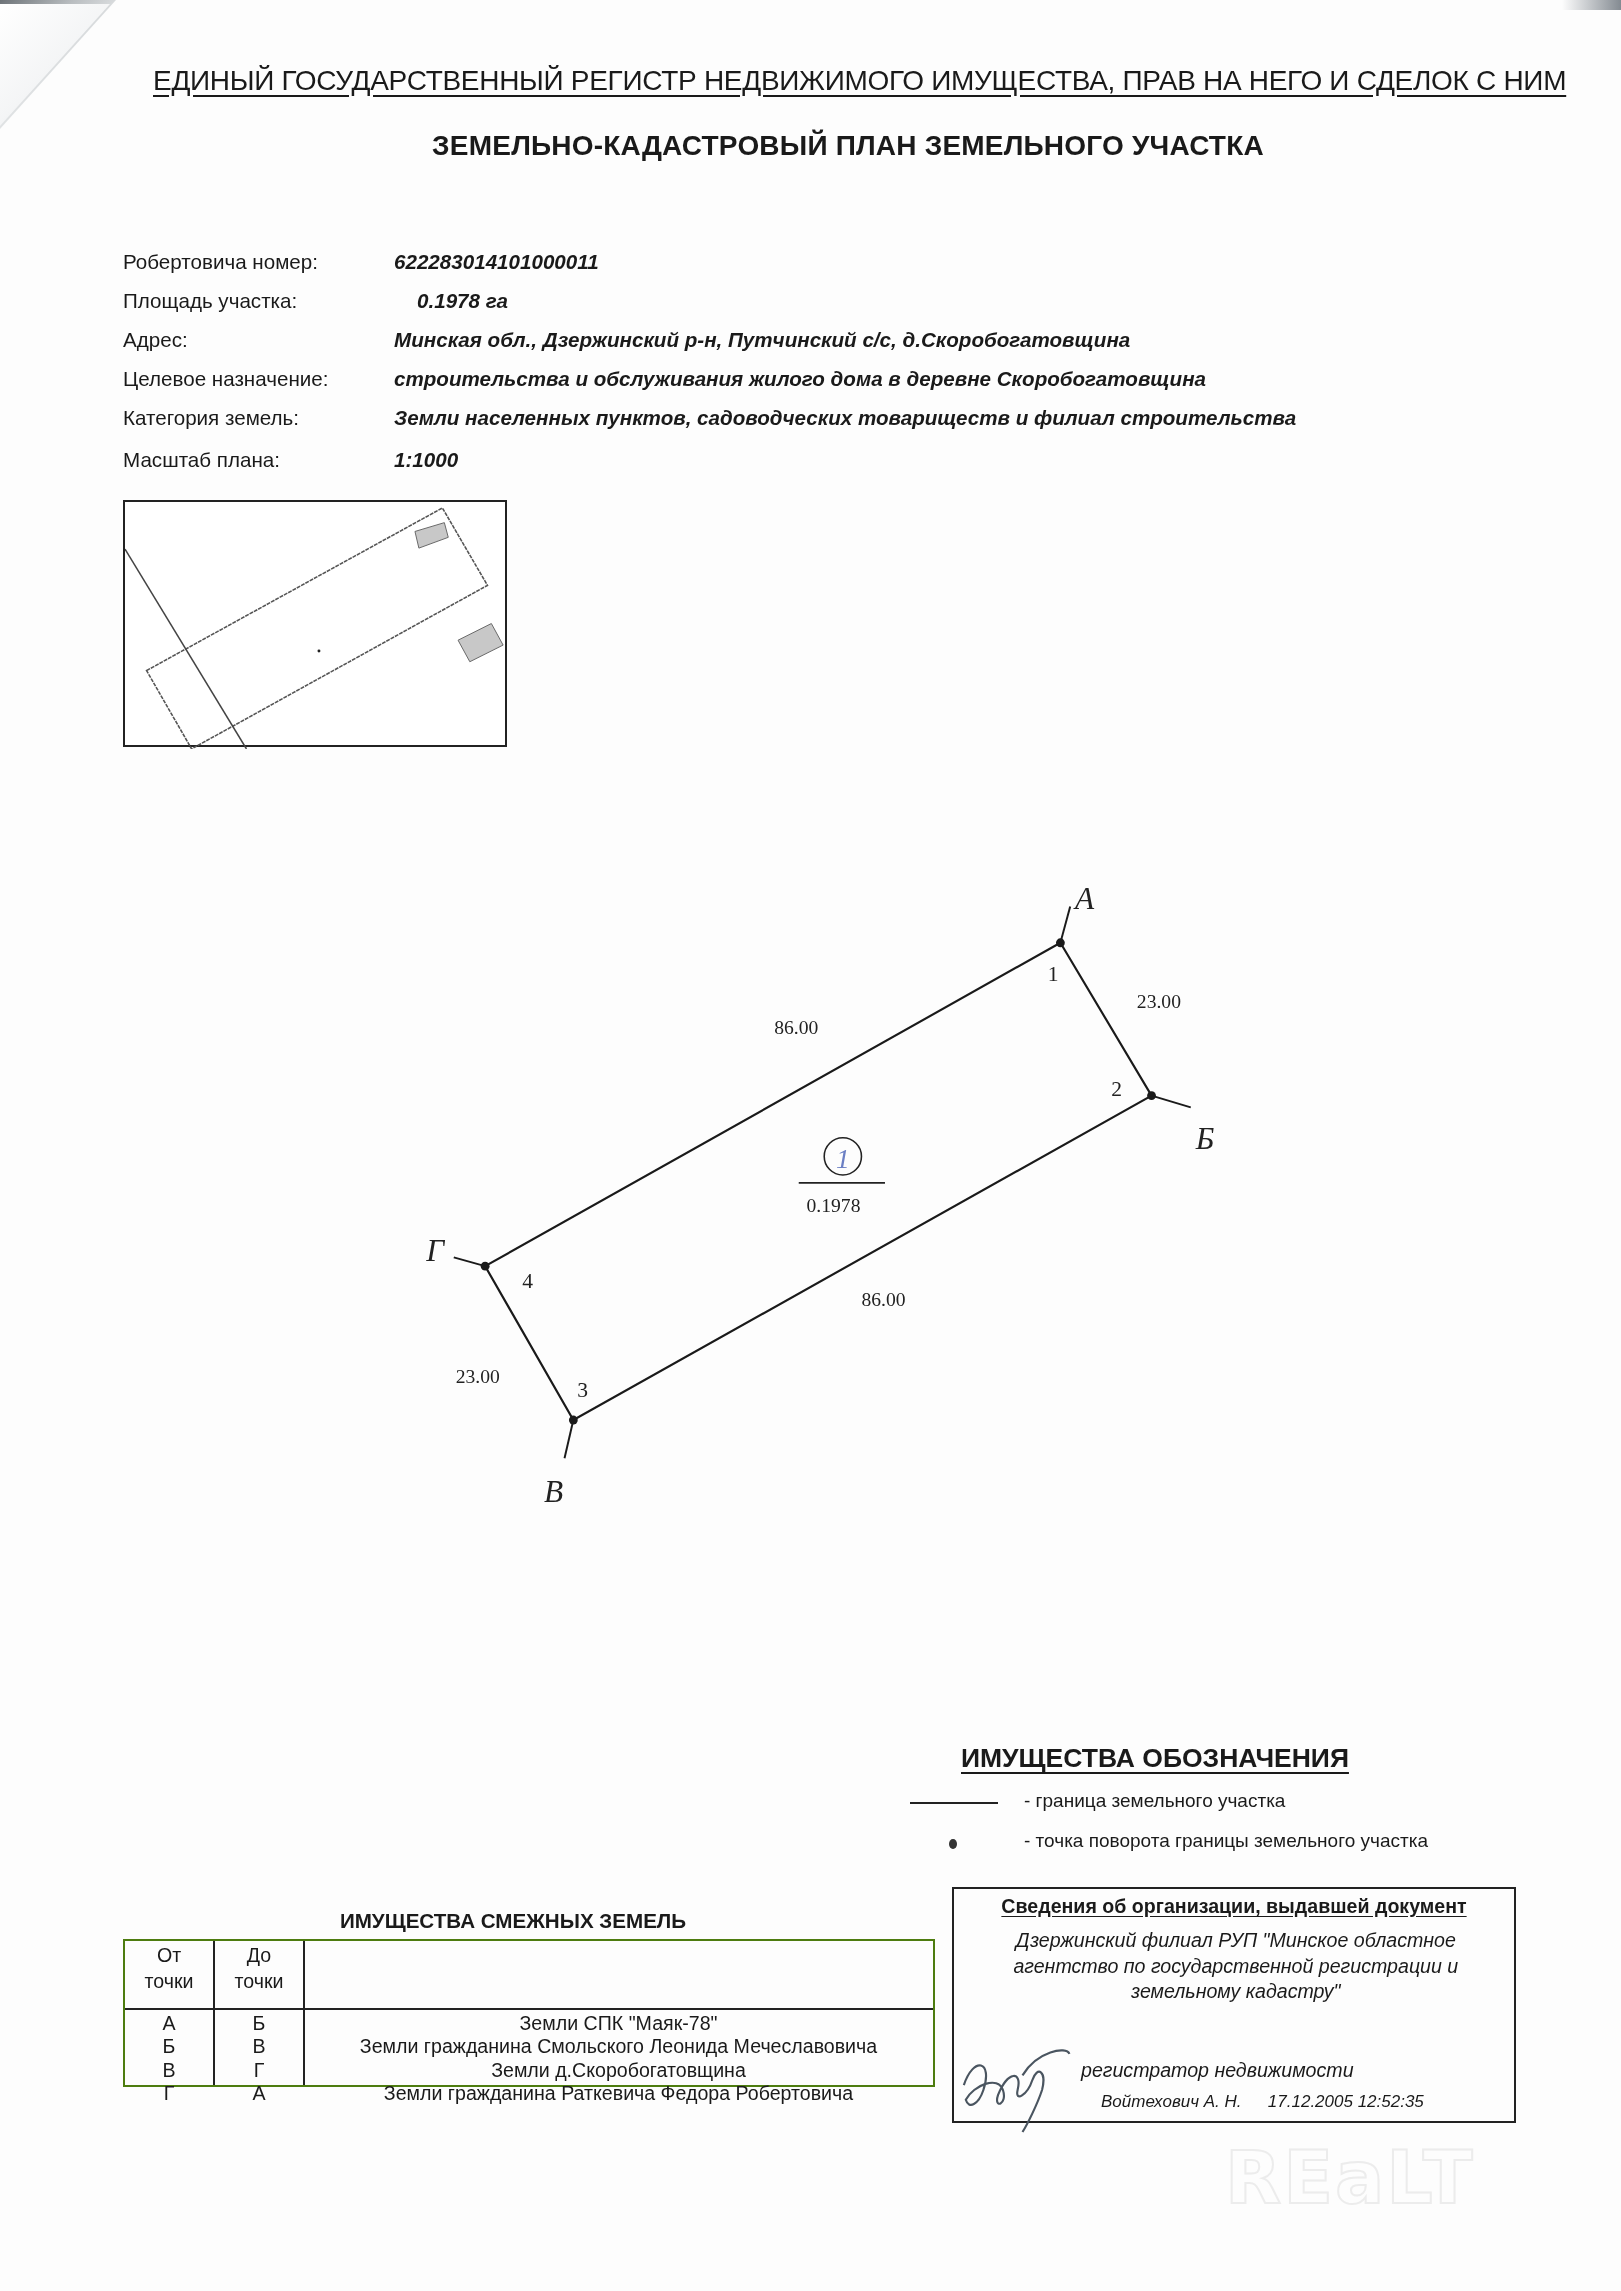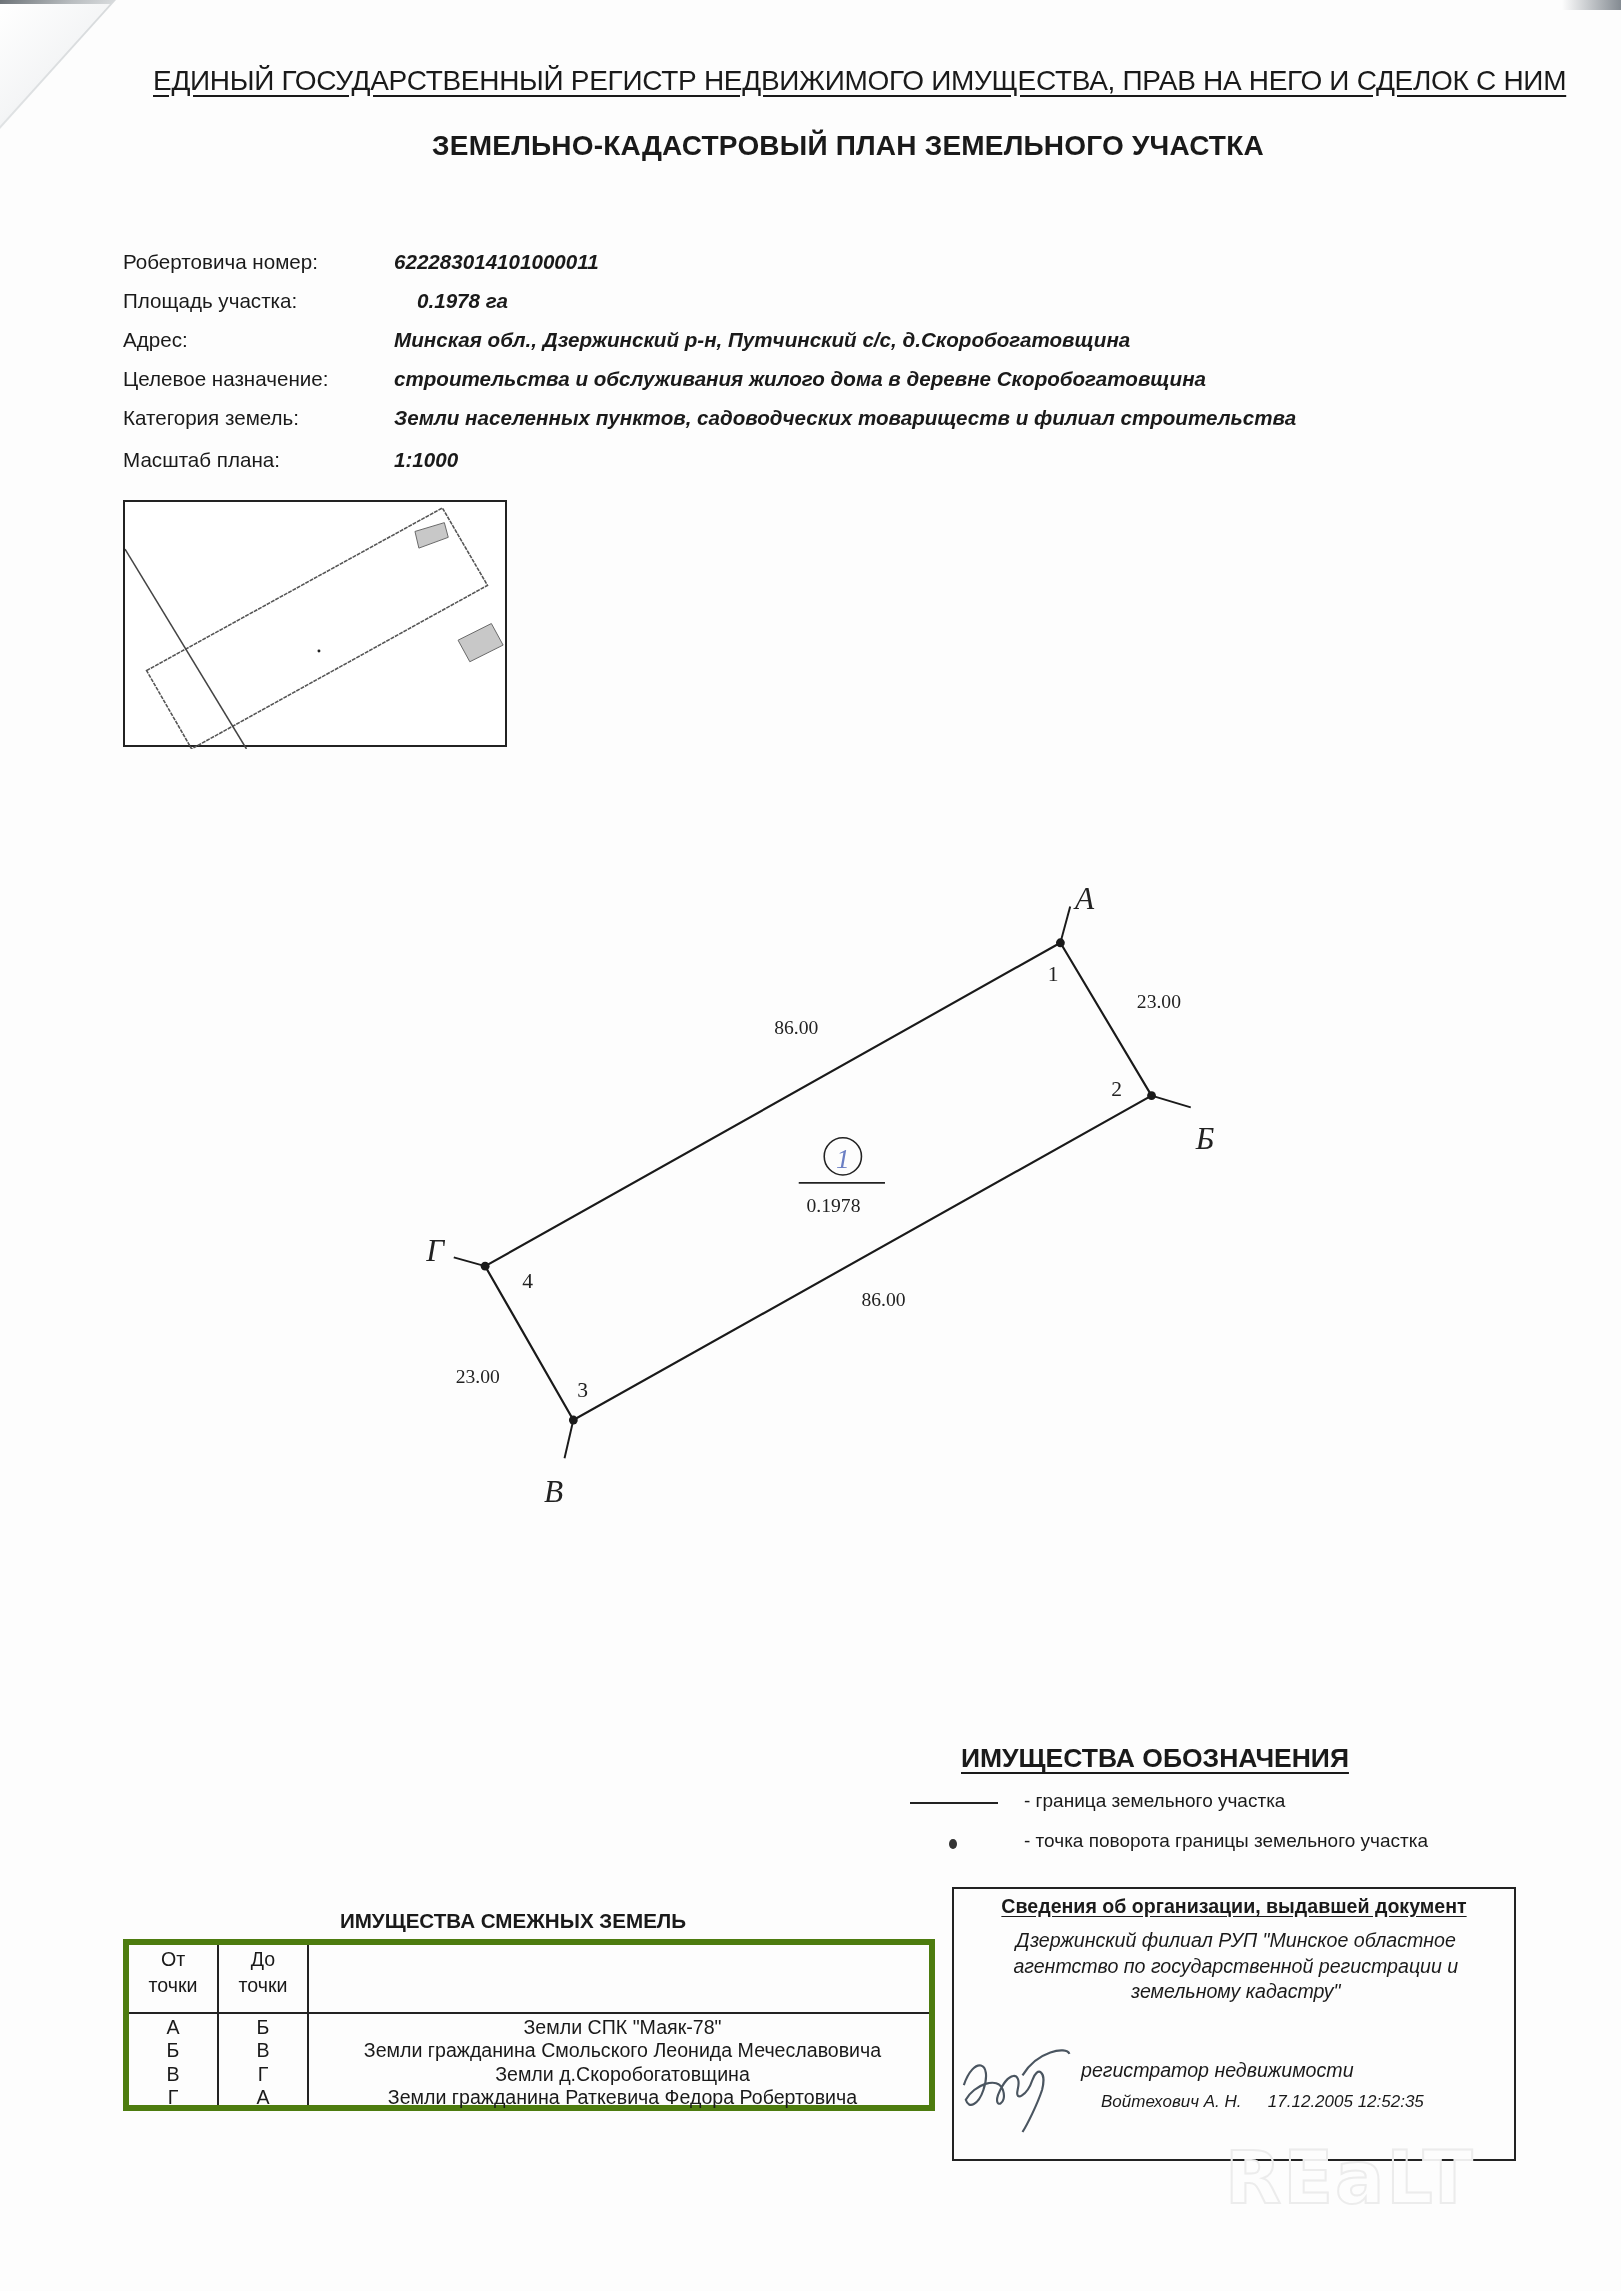--- a/index.html
+++ b/index.html
@@ -55,30 +55,30 @@
       position: absolute; left: 949px; top: 1839px; width: 7.8px; height: 9.8px;
       background: #333; border-radius: 50%;
     }
     .legend-text { position: absolute; left: 1024px; font-size: 19px; white-space: nowrap; }
 
     .adjacent-title {
       position: absolute; left: 123px; top: 1909px; width: 780px; text-align: center;
       font-size: 20.6px; font-weight: bold;
     }
     .adjacent-table {
-      position: absolute; left: 123px; top: 1939px; width: 812px; height: 172px;
-      border: 6px solid #4d7c0f; box-sizing: border-box;
+      position: absolute; left: 123px; top: 1939px; width: 812px; height: 148px;
+      border: 2px solid #4d7c0f; box-sizing: border-box;
     }
     .col-div { position: absolute; top: 0; bottom: 0; border-left: 2px solid #222; }
     .row-div { position: absolute; left: 0; right: 0; top: 67px; border-top: 2px solid #222; }
     .th { position: absolute; top: 2px; font-size: 19.6px; text-align: center; line-height: 25.5px; }
     .td { position: absolute; font-size: 19.6px; text-align: center; line-height: 23.5px; white-space: nowrap; }
 
     .org-box {
-      position: absolute; left: 952px; top: 1887px; width: 564px; height: 274px;
+      position: absolute; left: 952px; top: 1887px; width: 564px; height: 236px;
       border: 2px solid #222; box-sizing: border-box;
     }
     .org-title {
       position: absolute; left: 0; top: 5.9px; width: 100%; text-align: center;
       font-size: 19.6px; font-weight: bold; text-decoration: underline; text-underline-offset: 2.9px;
     }
     .org-name {
       position: absolute; left: 9.8px; top: 39px; width: 544px; text-align: center;
       font-size: 19.6px; font-style: italic; line-height: 25.5px;
     }

